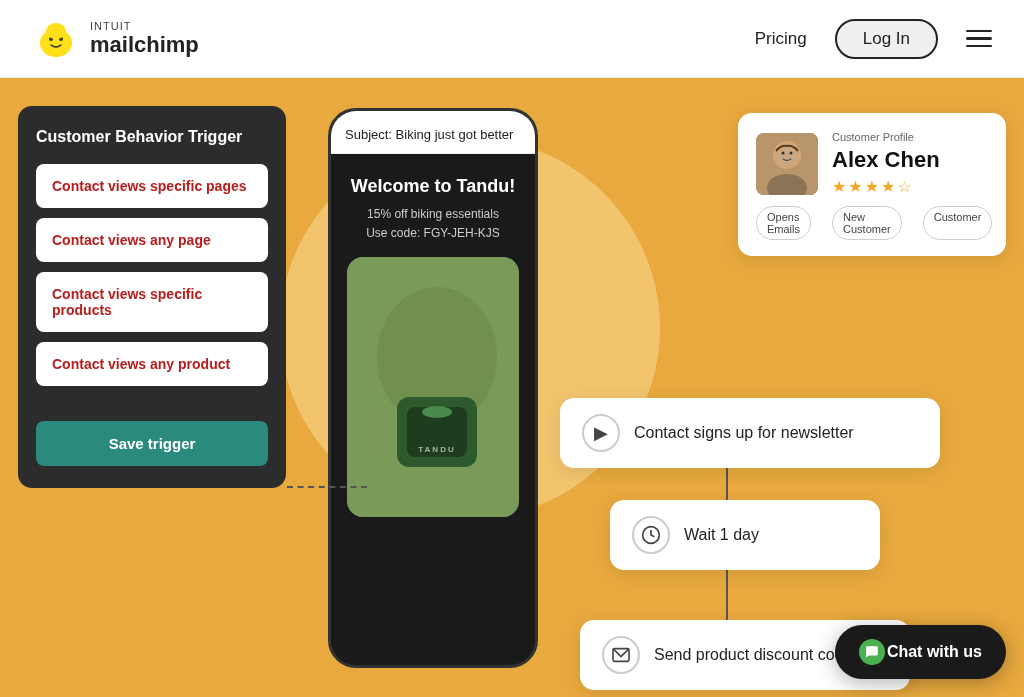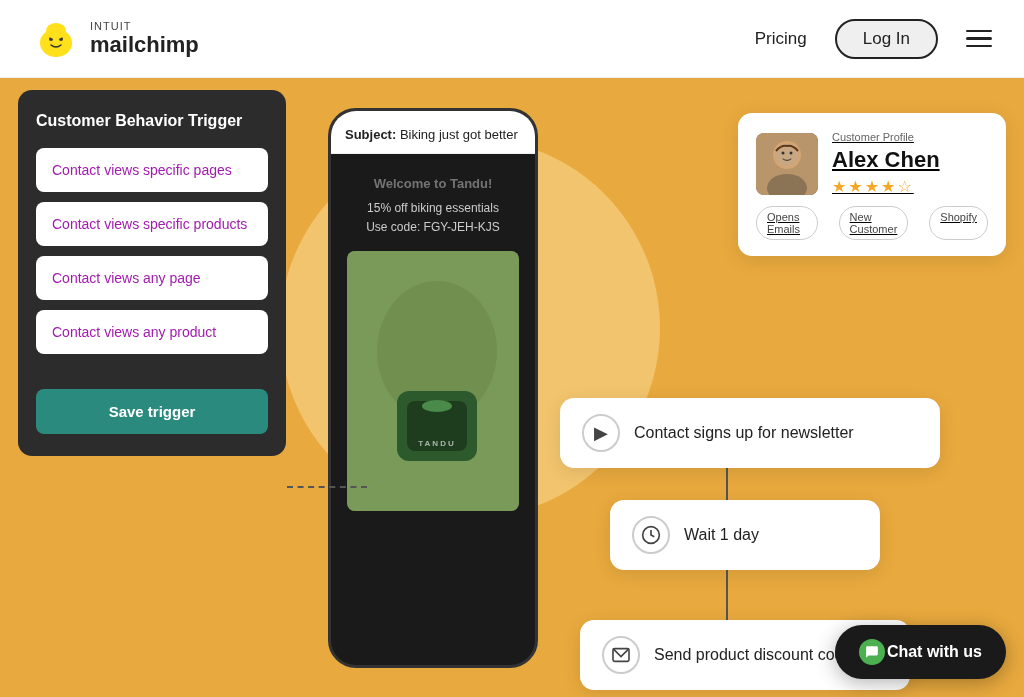--- a/index.html
+++ b/index.html
@@ -40,41 +40,42 @@
       width: 380px; height: 380px;
       background: #F2C46D;
       border-radius: 50%;
       top: 60px; left: 280px;
       z-index: 0;
     }
 
     
     .trigger-panel {
       position: absolute;
-      left: 18px; top: 12px;
+      left: 18px; top: 28px;
       width: 268px;
       background: #2C2C2C;
       border-radius: 14px;
       padding: 22px 18px 22px 18px;
       z-index: 5;
     }
     .trigger-title {
       color: #fff;
       font-size: 16px;
       font-weight: 700;
       margin-bottom: 18px;
     }
     .trigger-item {
       background: #fff;
       border-radius: 8px;
       padding: 14px 16px;
       margin-bottom: 10px;
       font-size: 14px;
-      color: #a21caf;
+      color: #b91c1c;
       cursor: pointer;
+      font-weight: bold;
     }
     .trigger-item:last-of-type { margin-bottom: 35px; }
     .save-trigger-btn {
       background: #2A8A7E;
       color: #fff;
       border: none;
       border-radius: 8px;
       padding: 14px 0;
       width: 100%;
       font-size: 15px;
@@ -105,59 +106,58 @@
     }
     .phone-email-header {
       background: #fff;
       padding: 14px 14px 10px 14px;
       border-bottom: 1px solid #eee;
     }
     .phone-subject {
       font-size: 13px;
       color: #222;
     }
-    .phone-subject-bold { font-weight: 700; }
+    .phone-subject-bold { font-weight: 400; }
     .phone-email-body {
       background: #1a1a1a;
       padding: 22px 16px 14px;
       text-align: center;
     }
     .phone-welcome {
-      color: #737373;
-      font-size: 13px;
+      color: #ffffff;
+      font-size: 18px;
       font-weight: 600;
       margin-bottom: 8px;
     }
     .phone-offer {
       color: #ccc;
       font-size: 12px;
       line-height: 1.6;
       margin-bottom: 14px;
     }
     .phone-img-placeholder {
       width: 100%;
       height: 260px;
       background: linear-gradient(135deg, #5a7a4a 0%, #3d5e32 40%, #8b7355 70%, #6b5b45 100%);
-      border-radius: 8px;
+      border-radius: 16px;
       position: relative;
       overflow: hidden;
       display: flex; align-items: flex-end; justify-content: center;
     }
 
     
     .customer-profile-card {
       position: absolute;
       right: 18px; top: 35px;
       width: 268px;
       background: #fff;
       border-radius: 14px;
       padding: 18px 18px 16px 18px;
       z-index: 7;
       box-shadow: 0 4px 20px rgba(0,0,0,0.1);
-      text-decoration: underline;
     }
     .cp-label { font-size: 11px; color: #666; margin-bottom: 4px; }
     .cp-top { display: flex; align-items: center; gap: 14px; margin-bottom: 10px; }
     .cp-avatar {
       width: 62px; height: 62px;
       border-radius: 8px;
       background: linear-gradient(135deg, #8B7355 0%, #6B5B45 100%);
       flex-shrink: 0;
       overflow: hidden;
       display: flex; align-items: center; justify-content: center;
@@ -264,22 +264,22 @@
   </div>
 </header>
 
 <div class="main-area">
 
   <div class="bg-circle"></div>
 
   <div class="trigger-panel">
     <div class="trigger-title">Customer Behavior Trigger</div>
     <div class="trigger-item">Contact views specific pages</div>
+    <div class="trigger-item">Contact views any page</div>
     <div class="trigger-item">Contact views specific products</div>
-    <div class="trigger-item">Contact views any page</div>
     <div class="trigger-item">Contact views any product</div>
     <button class="save-trigger-btn">Save trigger</button>
   </div>
 
   <div class="dashed-line-h"></div>
 
   <div class="phone-mockup">
     <div class="phone-email-header">
       <span class="phone-subject">
         <span class="phone-subject-bold">Subject:</span>
@@ -322,21 +322,21 @@
       </div>
       <div>
         <div class="cp-label">Customer Profile</div>
         <div class="cp-name">Alex Chen</div>
         <div class="cp-stars">★★★★☆</div>
       </div>
     </div>
     <div class="cp-tags">
       <span class="cp-tag">Opens Emails</span>
       <span class="cp-tag">New Customer</span>
-      <span class="cp-tag">Shopify</span>
+      <span class="cp-tag">Customer</span>
     </div>
   </div>
 
   <div class="vert-line" style="left: 726px; top: 370px; height: 52px;"></div>
   <div class="vert-line" style="left: 726px; top: 490px; height: 52px;"></div>
 
   <div class="workflow-card" style="left: 560px; top: 320px; width: 380px;">
     <div class="workflow-icon">
       <span>▶</span>
     </div>

